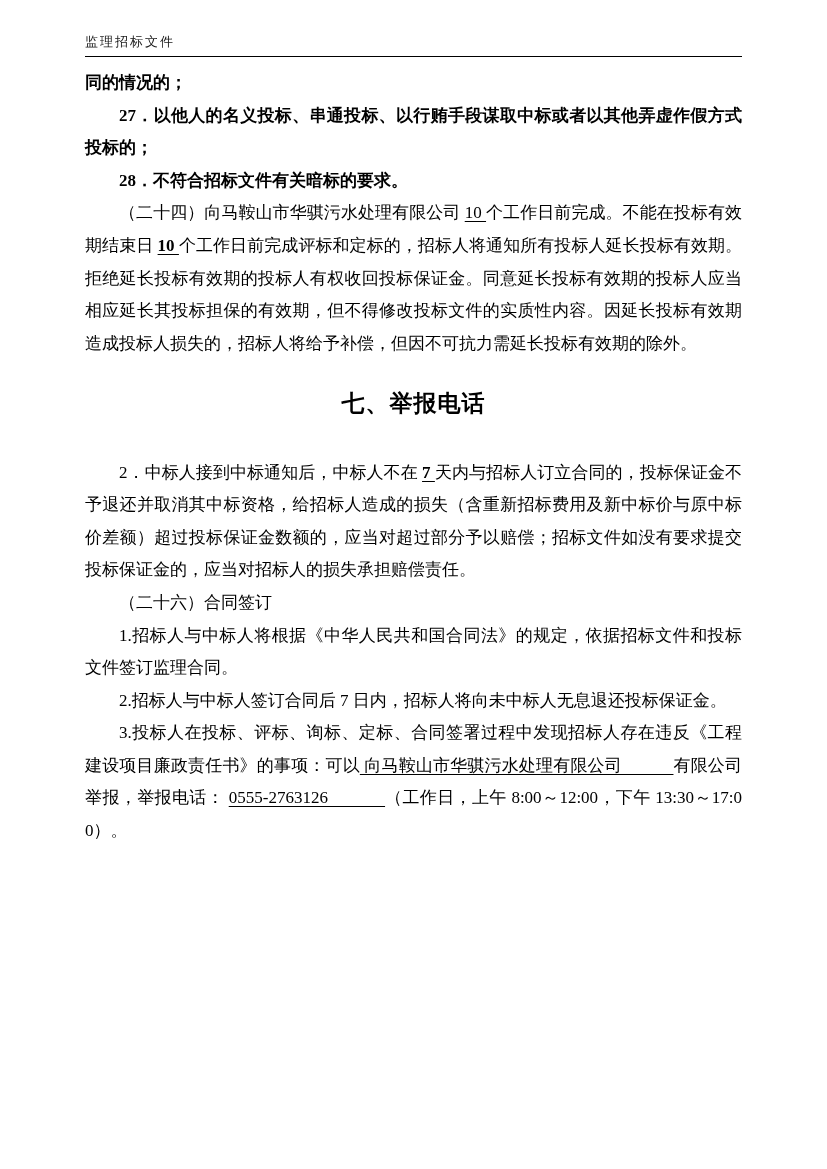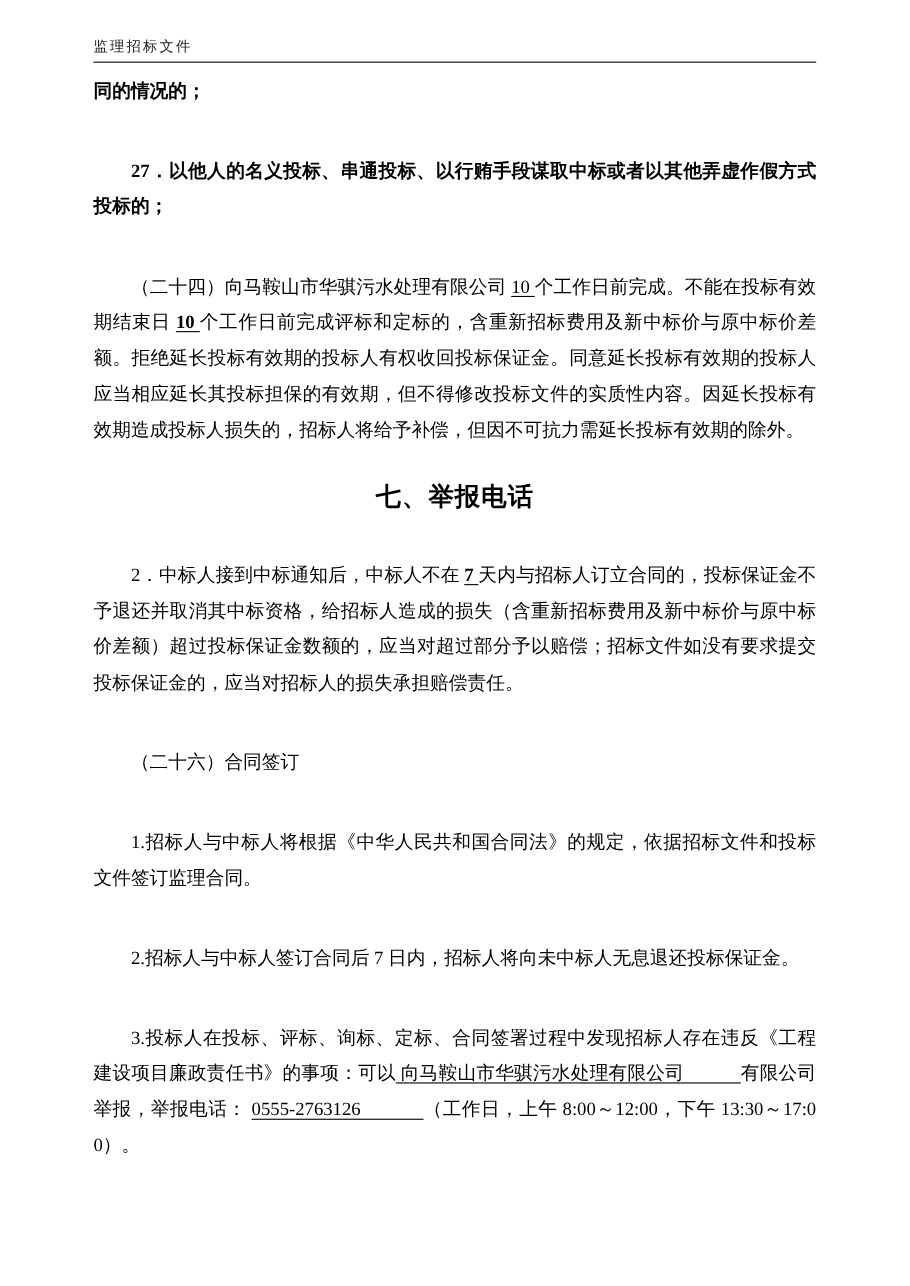--- a/index.html
+++ b/index.html
@@ -42,21 +42,20 @@
   .para {
     margin: 0;
     font-size: 17px;
     line-height: 32.6px;
     text-align: justify;
     text-justify: inter-character;
     word-break: break-all;
   }
   .indent {
     text-indent: 2em;
-    margin-top: 40px;
   }
   .hei-bold {
     font-family: Liberation Serif, serif;
     font-weight: bold;
   }
   .section-title {
     margin: 27px 0 37px 0;
     font-family: "Liberation Sans", "DejaVu Sans", sans-serif;
     font-weight: bold;
     font-size: 23px;
@@ -77,23 +76,24 @@
     <span>监理招标文件</span>
   </div>
   <div class="header-rule"></div>
 
   <div class="content">
 
     <p class="para hei-bold">同的情况的；</p>
 
     <p class="para hei-bold indent">27．以他人的名义投标、串通投标、以行贿手段谋取中标或者以其他弄虚作假方式投标的；</p>
 
+    <p class="para hei-bold indent">28．不符合招标文件有关暗标的要求。</p>
 
 
-    <p class="para indent"><span>（二十四）向马鞍山市华骐污水处理有限公司 </span><span class="seg-u">10 </span><span>个工作日前完成。不能在投标有效期结束日 </span><span class="seg-u seg-b">10 </span><span>个工作日前完成评标和定标的，含重新招标费用及新中标价与原中标价差额。拒绝延长投标有效期的投标人有权收回投标保证金。同意延长投标有效期的投标人应当相应延长其投标担保的有效期，但不得修改投标文件的实质性内容。因延长投标有效期造成投标人损失的，招标人将给予补偿，但因不可抗力需延长投标有效期的除外。</span></p>
+    <p class="para indent"><span>（二十四）向马鞍山市华骐污水处理有限公司 </span><span class="seg-u">10 </span><span>个工作日前完成。不能在投标有效期结束日 </span><span class="seg-u seg-b">10 </span><span>个工作日前完成评标和定标的，招标人将通知所有投标人延长投标有效期。拒绝延长投标有效期的投标人有权收回投标保证金。同意延长投标有效期的投标人应当相应延长其投标担保的有效期，但不得修改投标文件的实质性内容。因延长投标有效期造成投标人损失的，招标人将给予补偿，但因不可抗力需延长投标有效期的除外。</span></p>
 
     <h1 class="section-title">七、举报电话</h1>
 
 
 
     <p class="para indent"><span>2．中标人接到中标通知后，中标人不在 </span><span class="seg-u seg-b">7 </span><span>天内与招标人订立合同的，投标保证金不予退还并取消其中标资格，给招标人造成的损失（含重新招标费用及新中标价与原中标价差额）超过投标保证金数额的，应当对超过部分予以赔偿；招标文件如没有要求提交投标保证金的，应当对招标人的损失承担赔偿责任。</span></p>
 
     <p class="para indent">（二十六）合同签订</p>
 
     <p class="para indent">1.招标人与中标人将根据《中华人民共和国合同法》的规定，依据招标文件和投标文件签订监理合同。</p>

